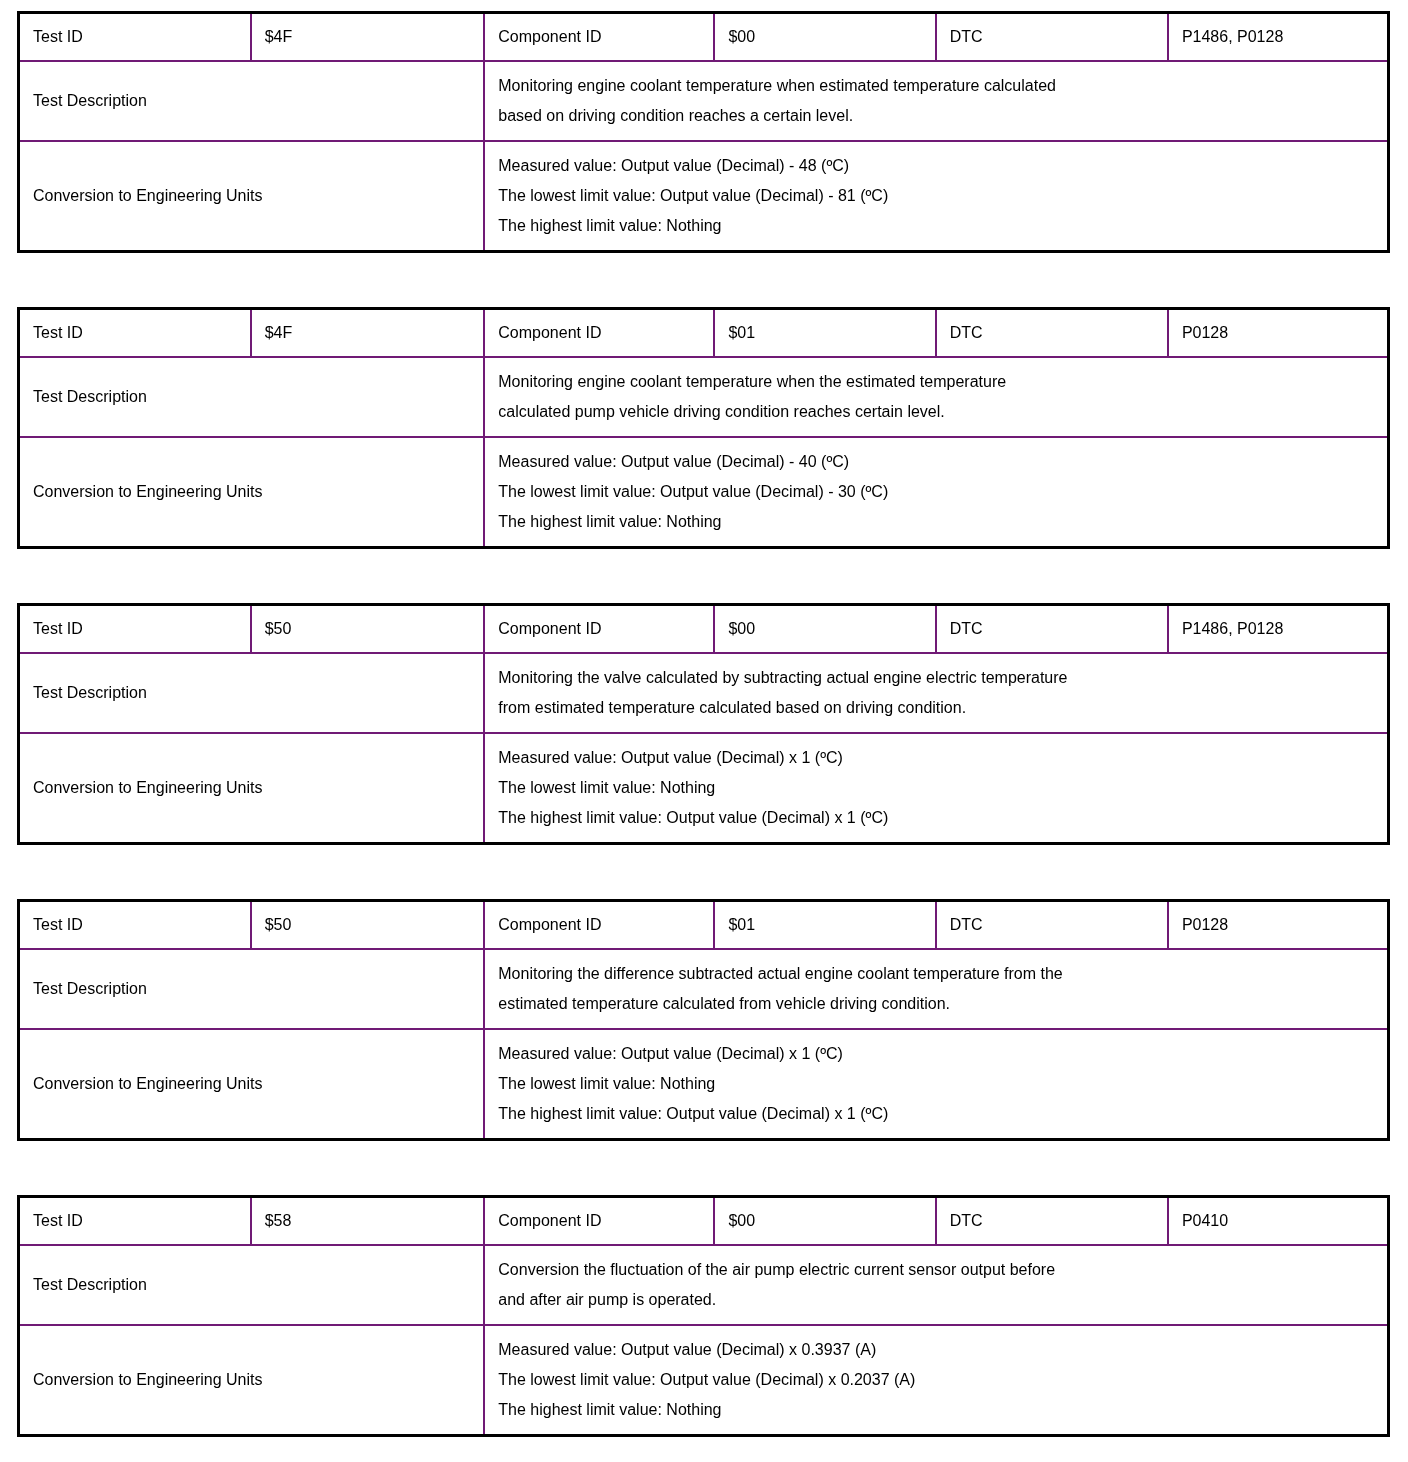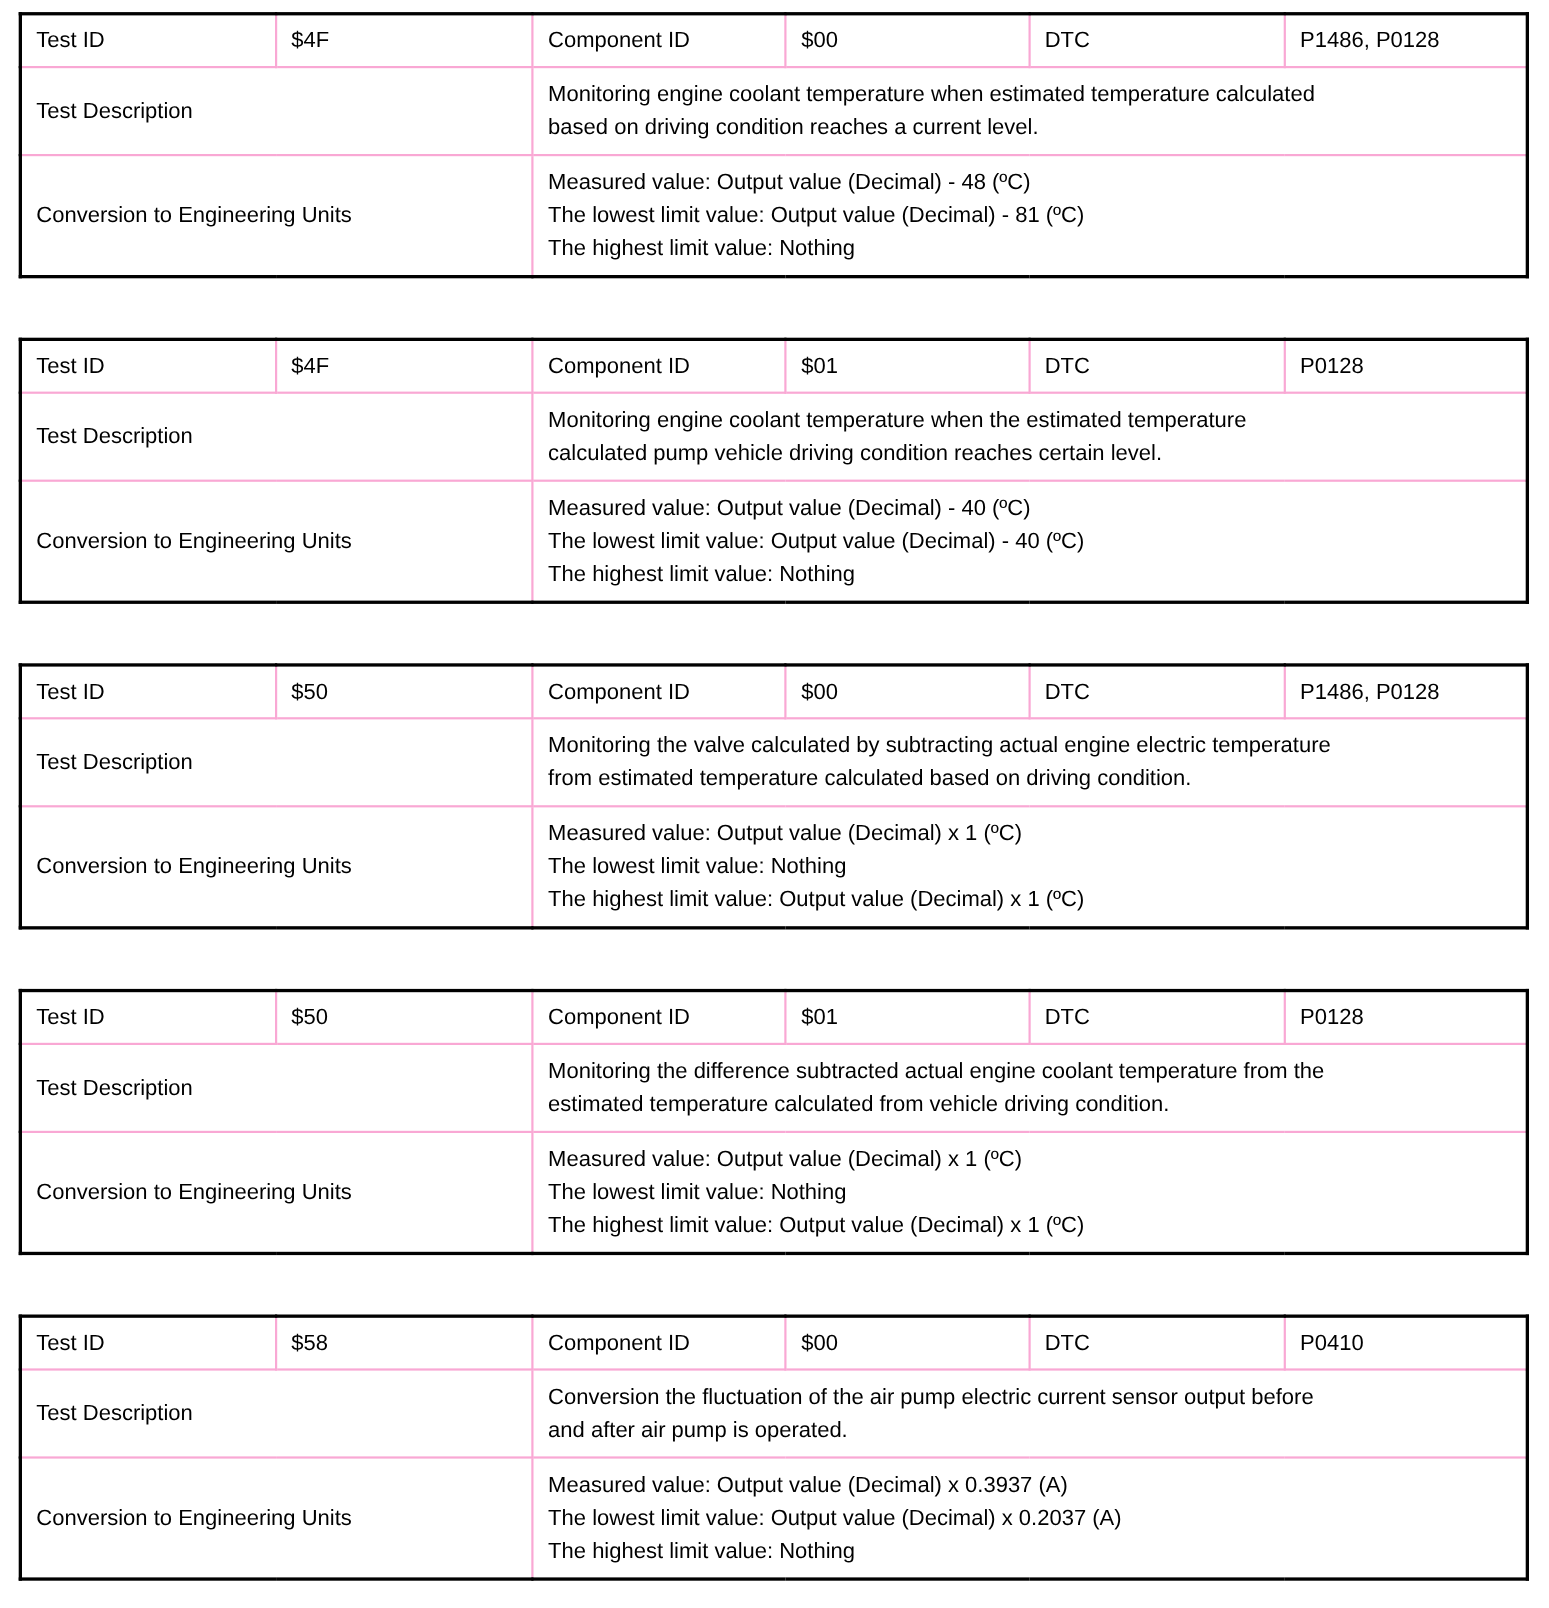--- a/index.html
+++ b/index.html
@@ -19,22 +19,22 @@
     border-collapse: collapse;
     table-layout: fixed;
     width: 100%;
     margin: 0 0 54px 0;
     border: 3px solid #000000;
   }
   table.spec:last-child {
     margin-bottom: 0;
   }
   table.spec td {
-    border: 2px solid #f9a8d4;
-    font-size: 20px;
+    border: 2px solid #701a75;
+    font-size: 16px;
     line-height: 30px;
     vertical-align: middle;
     padding: 9px 13px;
     overflow: hidden;
     word-wrap: break-word;
   }
   table.spec tr.r1 td {
     padding: 8px 13px;
     white-space: nowrap;
   }
@@ -71,21 +71,21 @@
       <td>$4F</td>
       <td>Component ID</td>
       <td>$00</td>
       <td>DTC</td>
       <td>P1486, P0128</td>
     </tr>
     <tr class="r2">
       <td colspan="2">Test Description</td>
       <td colspan="4">
         <div class="desc-text">Monitoring engine coolant temperature when estimated temperature calculated
-based on driving condition reaches a current level.</div>
+based on driving condition reaches a certain level.</div>
       </td>
     </tr>
     <tr class="r3">
       <td colspan="2">Conversion to Engineering Units</td>
       <td colspan="4">
         <div class="conv-line">Measured value: Output value (Decimal) - 48 (ºC)</div>
         <div class="conv-line">The lowest limit value: Output value (Decimal) - 81 (ºC)</div>
         <div class="conv-line">The highest limit value: Nothing</div>
       </td>
     </tr>
@@ -114,21 +114,21 @@
       <td colspan="2">Test Description</td>
       <td colspan="4">
         <div class="desc-text">Monitoring engine coolant temperature when the estimated temperature
 calculated pump vehicle driving condition reaches certain level.</div>
       </td>
     </tr>
     <tr class="r3">
       <td colspan="2">Conversion to Engineering Units</td>
       <td colspan="4">
         <div class="conv-line">Measured value: Output value (Decimal) - 40 (ºC)</div>
-        <div class="conv-line">The lowest limit value: Output value (Decimal) - 40 (ºC)</div>
+        <div class="conv-line">The lowest limit value: Output value (Decimal) - 30 (ºC)</div>
         <div class="conv-line">The highest limit value: Nothing</div>
       </td>
     </tr>
   </tbody>
     </table>
 
   <table class="spec">
     <colgroup>
         <col class="c1">
         <col class="c2">

